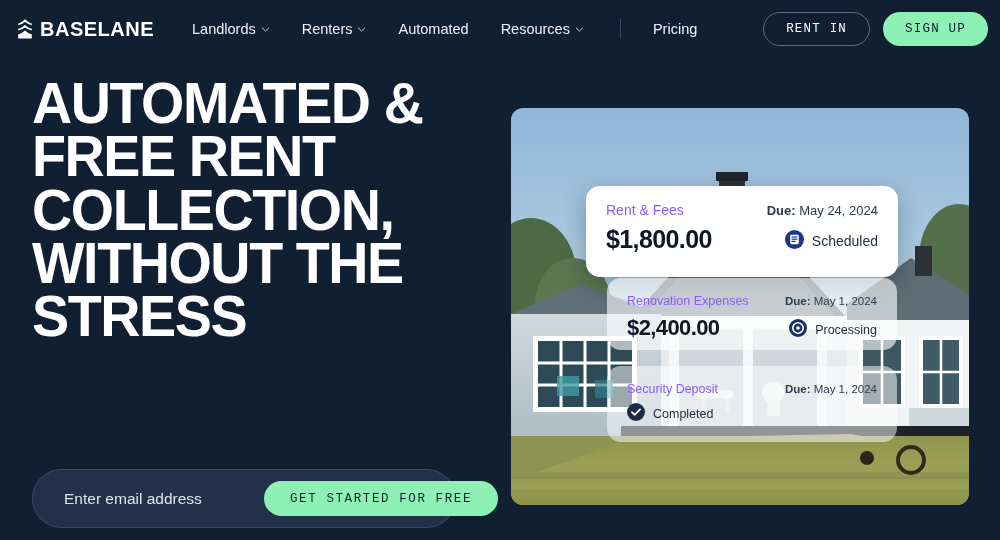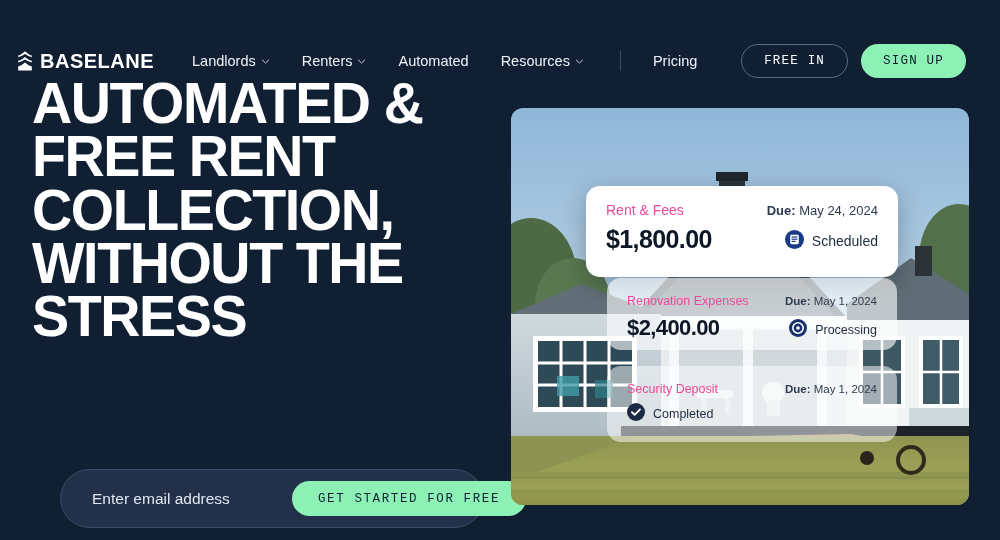--- a/index.html
+++ b/index.html
@@ -8,21 +8,21 @@
     background:#111f33;
     font-family:"Liberation Sans", sans-serif;
     overflow:hidden;
     position:relative;
     -webkit-font-smoothing:antialiased;
   }
 
   
   .nav{
     position:absolute; top:0; left:0; width:1000px; height:58px;
-    display:flex; align-items:center; padding:0 34px 0 16px;margin-top:32px;
+    display:flex; align-items:center; padding:0 12px 0 16px;
   }
   .logo{ display:flex; align-items:center; gap:6px; margin-right:22px; }
   .logo-mark{ width:18px; height:22px; display:block; }
   .logo-text{
     color:#fff; font-weight:bold; font-size:20px; letter-spacing:.5px;
     font-family:"Liberation Sans", sans-serif;
   }
   .nav-links{ display:flex; align-items:center; gap:0; }
   .nav-item{
     color:#eef2f7; font-size:14.5px; padding:0 16px; display:flex;
@@ -53,21 +53,21 @@
     font-family:"Liberation Sans", sans-serif;
     transform:scaleX(.96); transform-origin:left top;
   }
   .subtext{
     margin-top:24px; color:#e3e9f1; font-size:17.5px; line-height:1.45;
     max-width:430px;
   }
 
   
   .form{
-    position:absolute; left:60px; top:469px; width:424px; height:59px;
+    position:absolute; left:32px; top:469px; width:424px; height:59px;
     background:#22304a; border:1px solid #3a4c67; border-radius:34px;
     display:flex; align-items:center; padding:5px;
   }
   .email-input{
     flex:1; background:transparent; border:none; outline:none;
     color:#dfe6ef; font-size:15.5px; padding-left:26px;
     font-family:"Liberation Sans", sans-serif;
   }
   .email-input::placeholder{ color:#dfe6ef; opacity:1; }
   .cta{
@@ -87,21 +87,21 @@
   .card{
     position:absolute; border-radius:14px; padding:16px 20px 14px 20px;
   }
   .card-top{
     display:flex; justify-content:space-between; align-items:center;
     margin-bottom:7px;
   }
   .card-bottom{
     display:flex; justify-content:space-between; align-items:center;
   }
-  .c-title{ font-size:13.5px; color:#ec4899; }
+  .c-title{ font-size:13.5px; color:#8b5cf6; }
   .c-due{ font-size:12.5px; color:#2c3b4f; }
   .c-due .lbl{ font-weight:bold; }
   .c-amount{
     font-size:24px; color:#0d1726; font-weight:bold; letter-spacing:-.6px;
   }
   .c-status{ display:flex; align-items:flex-end; gap:8px; font-size:14px; color:#1d2b3e; }
   .c-status svg{ display:block; }
 
   .card-1{
     left:586px; top:186px; width:312px; height:91px;
@@ -180,21 +180,21 @@
     </div>
 
     <div class="nav-div"></div>
 
     <div class="nav-item">
       <span>Pricing</span>
     </div>
   </div>
 
   <div class="nav-right">
-    <button class="btn-outline">FREE IN</button>
+    <button class="btn-outline">RENT IN</button>
     <button class="btn-green">SIGN UP</button>
   </div>
 </div>
 
 <div class="left">
   <h1 class="headline">
     <span>AUTOMATED &amp;</span><br>
     <span>FREE RENT</span><br>
     <span>COLLECTION,</span><br>
     <span>WITHOUT THE</span><br>

